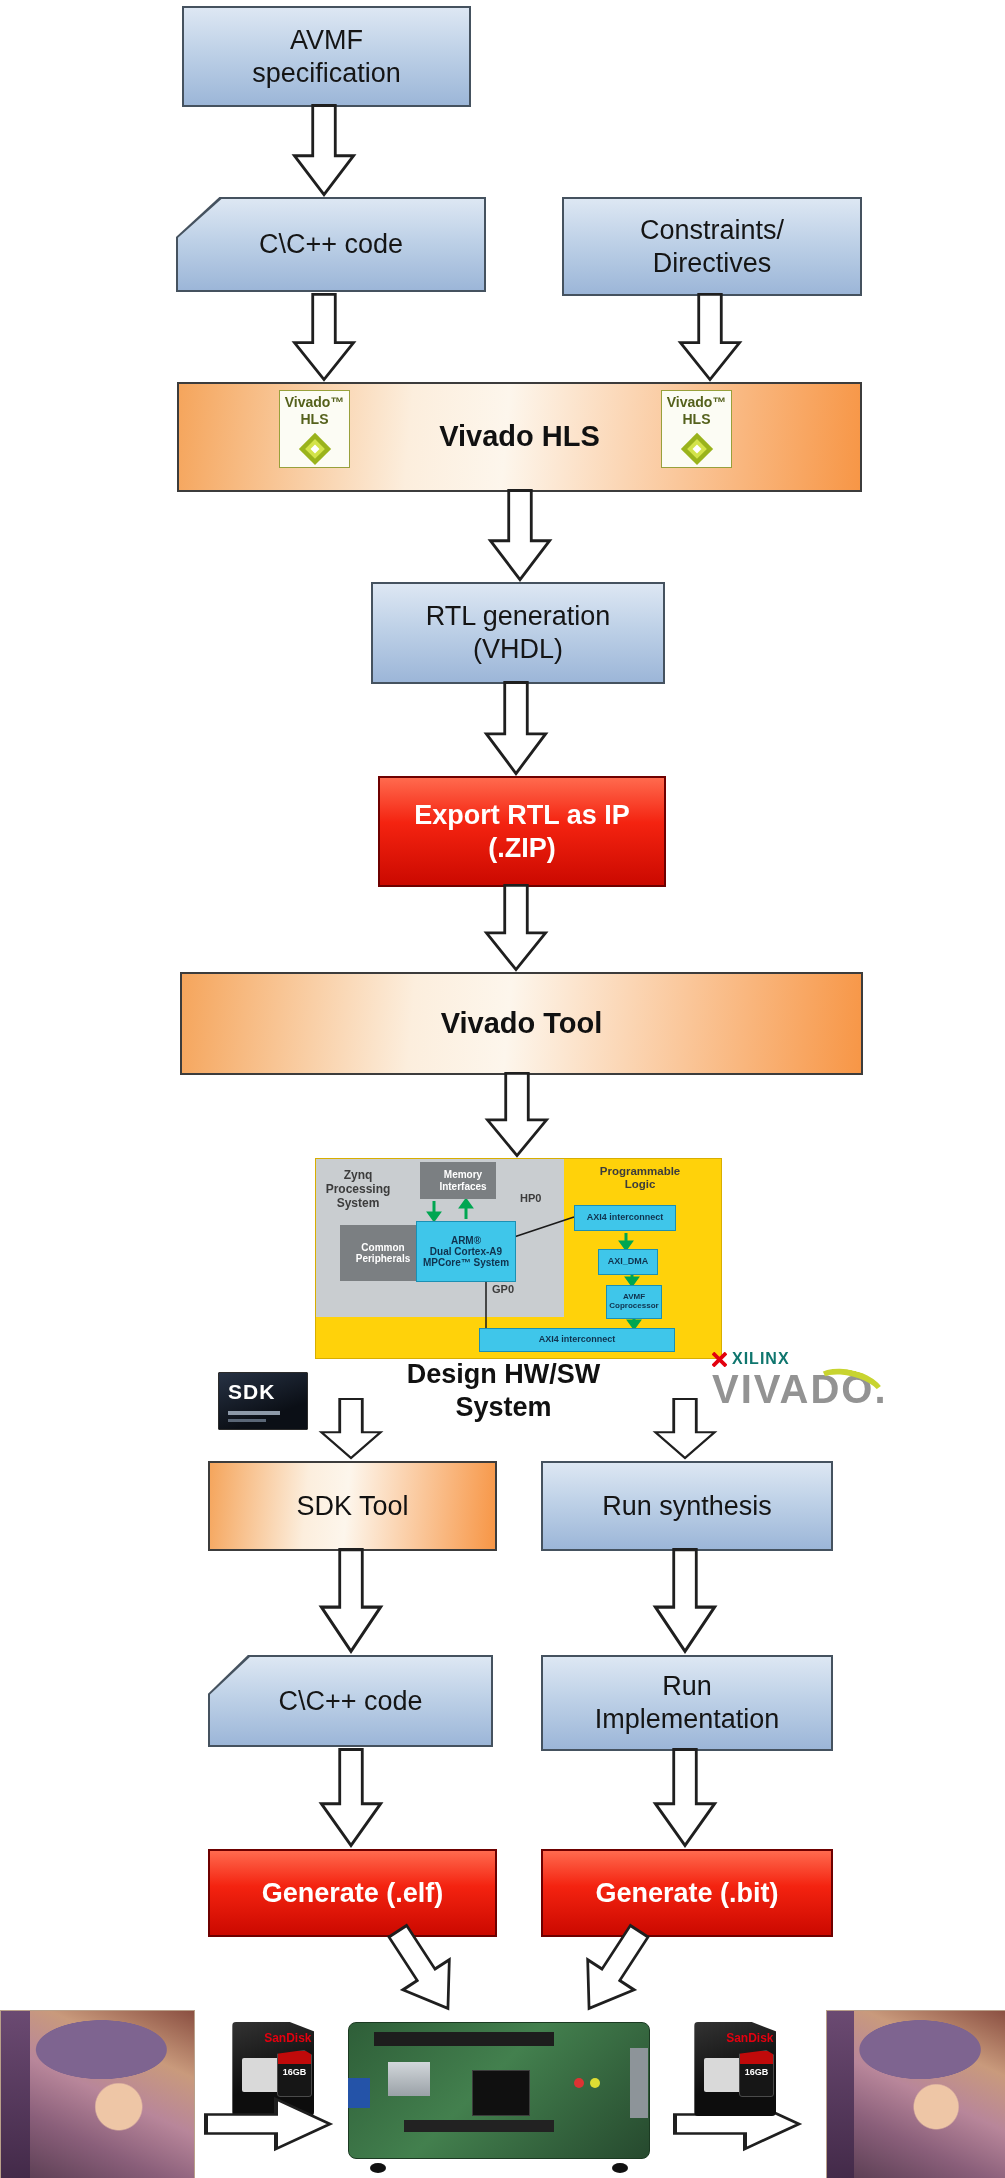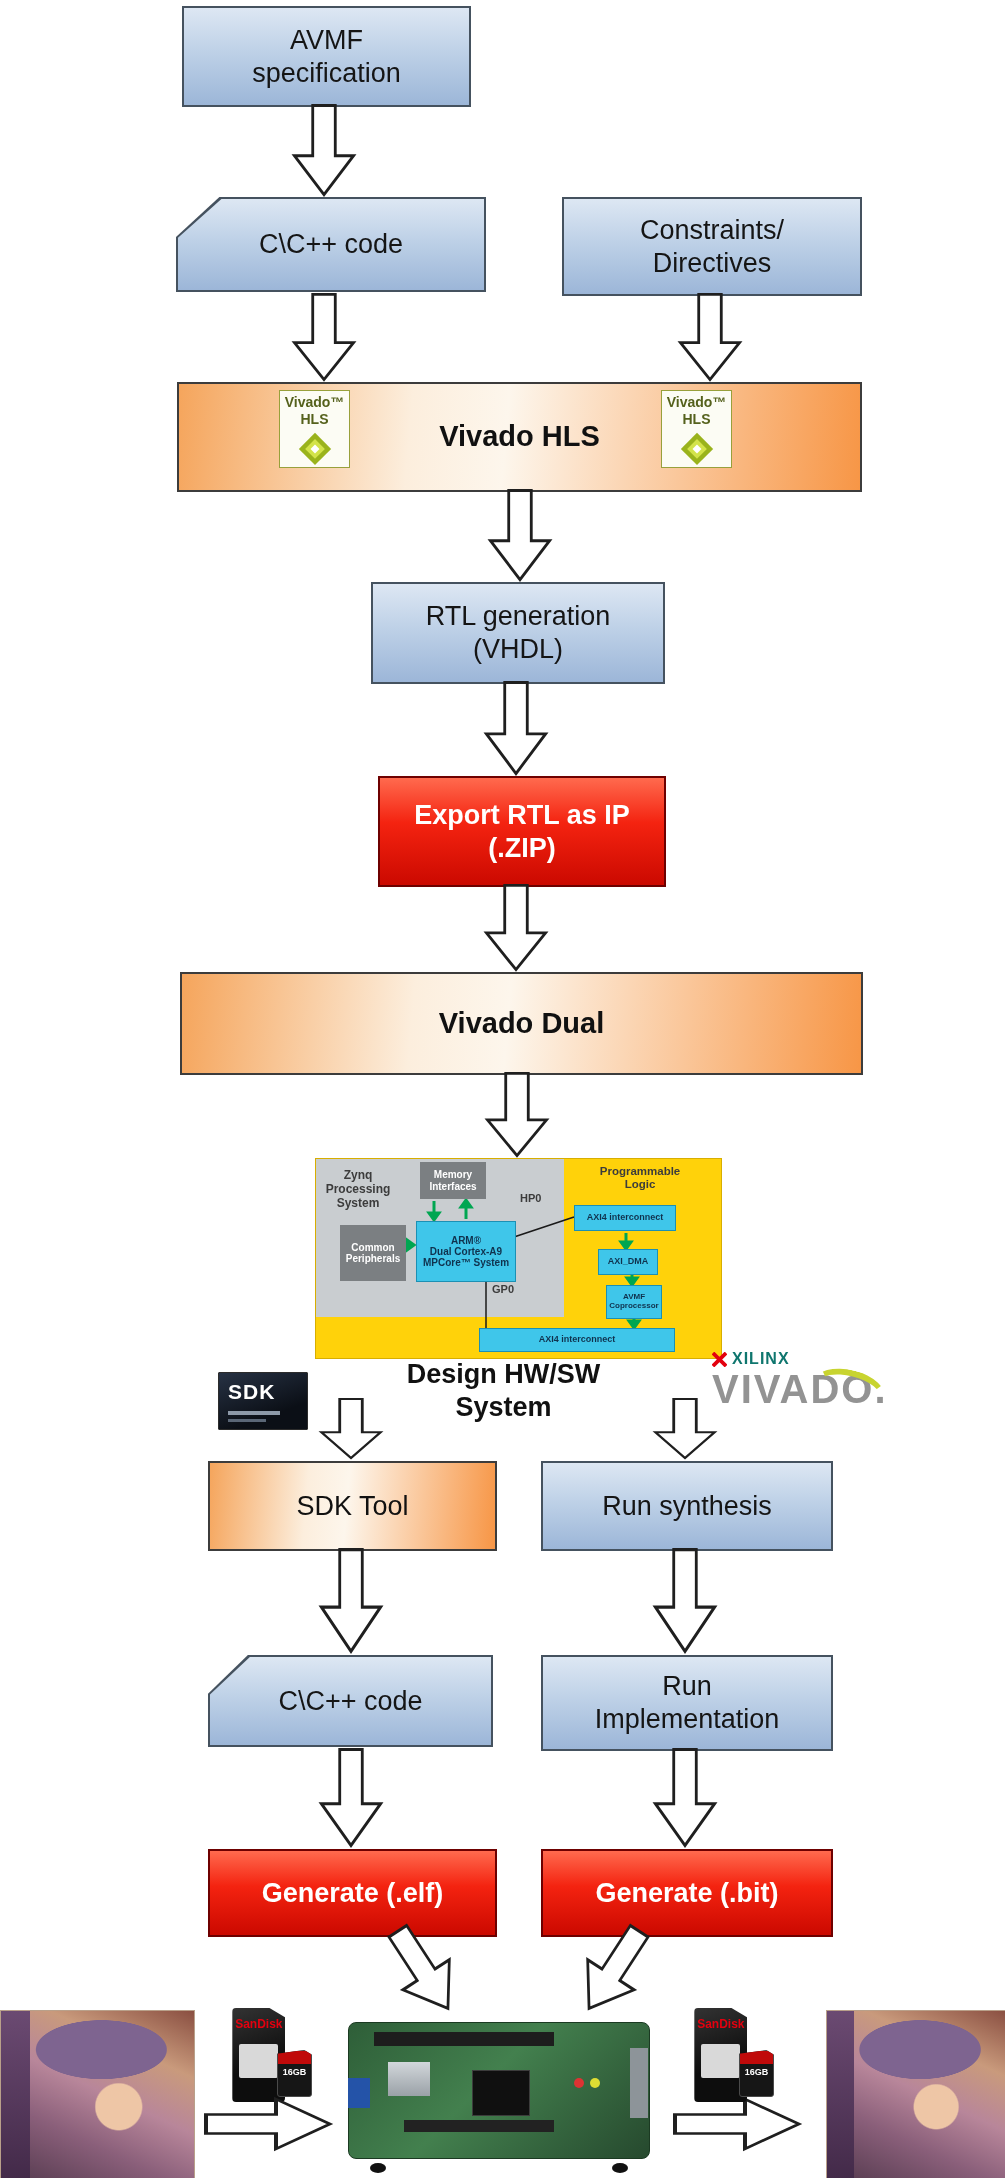--- a/index.html
+++ b/index.html
@@ -33,21 +33,21 @@
   .hls-badge{position:absolute;width:69px;height:76px;background:#fcfcf4;
        border:1px solid #98a03b;display:flex;flex-direction:column;align-items:center;}
   .hls-badge .t{font-size:14px;font-weight:700;color:#55611c;margin-top:3px;white-space:nowrap;}
   .hls-badge svg{width:44px;height:44px;margin-top:3px;}
 
   
   .bd{position:absolute;background:#ffd20a;border:1px solid #d8ae00;}
   .bd .gray{position:absolute;left:0;top:0;width:248px;height:158px;background:#c9cdd0;}
   .bd .lbl{position:absolute;font-weight:700;color:#3c3c3c;text-align:center;line-height:1.15;}
   .bd .dark{position:absolute;background:#7b7f82;color:#fff;font-size:10px;font-weight:700;
-       display:flex;align-items:center;justify-content:center;text-align:center;line-height:1.15;}
+       display:flex;align-items:center;justify-content:center;text-align:center;line-height:1.15;padding-left:10px;}
   .bd .cyan{position:absolute;background:#3fc6ea;border:1px solid #1b90b4;color:#10324e;
        display:flex;align-items:center;justify-content:center;text-align:center;
        font-weight:700;line-height:1.1;}
   .bd .wires{position:absolute;left:0;top:0;width:100%;height:100%;}
 
   
   .sdk-logo{position:absolute;background:linear-gradient(160deg,#273244 0%,#0b0f16 70%);
        border:1px solid #2c2c2c;border-radius:1px;}
   .sdk-logo .s{position:absolute;left:9px;top:7px;color:#fff;font-weight:700;font-size:21px;letter-spacing:1px;}
   .sdk-logo .u1{position:absolute;left:9px;bottom:14px;width:52px;height:4px;background:#8d99a8;}
@@ -56,23 +56,23 @@
   .viv-logo{position:absolute;}
   .viv-logo .xrow{display:flex;align-items:center;gap:5px;}
   .viv-logo .xtext{font-size:16px;font-weight:700;color:#0f766e;letter-spacing:1px;}
   .viv-logo .vtext{font-size:40px;font-weight:700;color:#939393;letter-spacing:2px;line-height:1.05;}
   .viv-logo .swoosh{position:absolute;right:6px;top:20px;width:64px;height:30px;
        border:5px solid transparent;border-top:6px solid #c8d430;border-radius:50%;
        transform:rotate(14deg);}
 
   
   .sdcard{position:absolute;}
-  .sd-body{position:absolute;left:4%;top:2px;width:64%;height:100%;
+  .sd-body{position:absolute;left:4%;top:16px;width:64%;height:100%;
        background:linear-gradient(160deg,#333 0%,#0d0d0d 60%);
-       clip-path:polygon(0 0,70% 0,100% 10%,100% 100%,0 100%);border-radius:4px;}
+       clip-path:polygon(0 0,70% 0,100% 10%,100% 100%,0 100%);border-radius:4px;padding-left:29px;}
   .sd-brand{display:block;text-align:center;margin-top:9px;color:#e3000f;
        font-weight:700;font-size:12px;}
   .sd-sticker{position:absolute;left:12%;top:38%;width:74%;height:36%;background:#d9d9d9;border-radius:2px;}
   .sd-micro{position:absolute;right:0;bottom:3%;width:40%;height:48%;
        background:#161616;border:1px solid #4a4a4a;border-radius:3px;
        clip-path:polygon(0 8%,78% 0,100% 10%,100% 100%,0 100%);
        display:flex;align-items:center;justify-content:center;}
   .sd-micro .stripe{position:absolute;left:0;top:0;width:100%;height:28%;background:#c00a0a;}
   .sd-cap{color:#fff;font-size:9px;font-weight:700;margin-bottom:4px;}
 
@@ -168,21 +168,21 @@
   <div class="box red" style="left:378px;top:776px;width:284px;height:107px">
     <span data-bind="flow.export_rtl">Export RTL as IP
 (.ZIP)</span>
   </div>
 
   <svg class="arrow" viewBox="0 0 44 64" preserveAspectRatio="none" style="left:485px;top:884px;width:62px;height:87px">
       <use href="#pv"></use>
     </svg>
 
   <div class="box orange bold" style="left:180px;top:972px;width:679px;height:99px">
-    <span data-bind="flow.vivado_tool">Vivado Dual</span>
+    <span data-bind="flow.vivado_tool">Vivado Tool</span>
   </div>
 
   <svg class="arrow" viewBox="0 0 44 64" preserveAspectRatio="none" style="left:486px;top:1072px;width:62px;height:85px">
       <use href="#pv"></use>
     </svg>
 
   <div class="bd" style="left:315px;top:1158px;width:405px;height:199px">
     <div class="gray"></div>
 
     <svg class="wires" viewBox="0 0 405 199">

